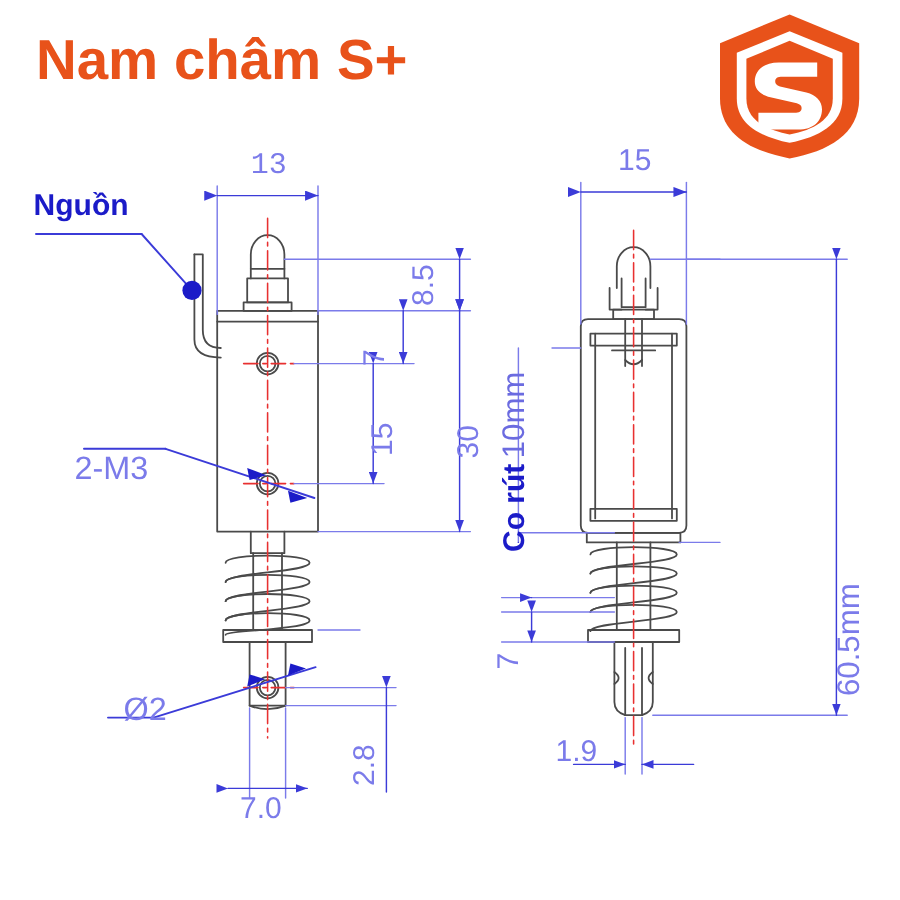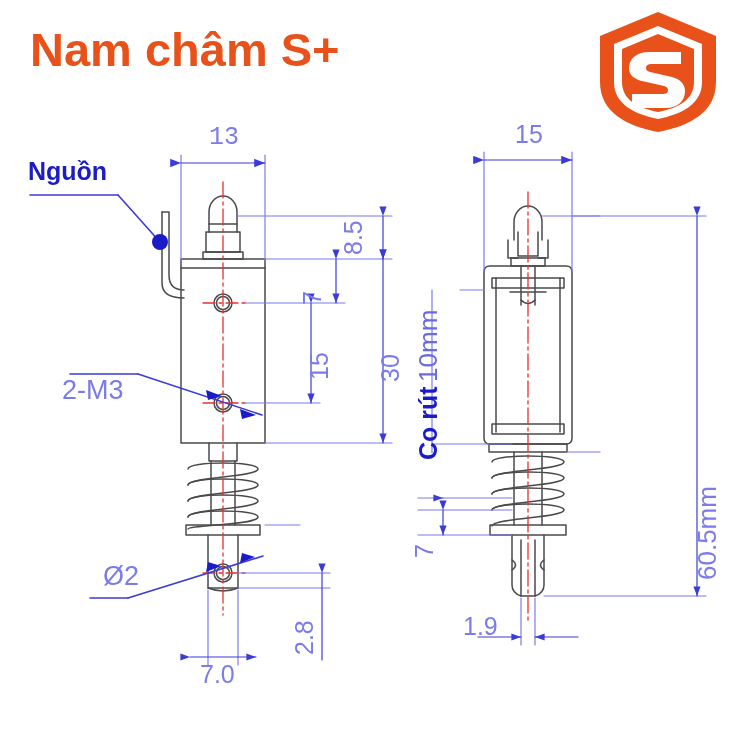--- a/index.html
+++ b/index.html
@@ -279,21 +279,21 @@
   <div class="lbl dim rot90" style="left:339px; top:255px;">8.5</div>
 
   <div class="lbl dim rot90" style="left:298px; top:305px;">7</div>
 
   <div class="lbl dim rot90" style="left:305px; top:380px;">15</div>
 
   <div class="lbl dim rot90" style="left:376px; top:382px;">30</div>
 
   <div class="lbl dim" style="left:62px; top:337px; font-size:27px;margin-top:38px;">2-M3</div>
 
-  <div class="lbl dim" style="left:103px; top:561px; font-size:27px;">Ø2</div>
+  <div class="lbl dim" style="left:103px; top:576px; font-size:27px;">Ø2</div>
 
   <div class="lbl dim rot90" style="left:290px; top:655px;">2.8</div>
 
   <div class="lbl dim" style="left:200px; top:660px;">7.0</div>
 
   <div class="lbl dim" style="left:515px; top:120px;">15</div>
 
   <div class="lbl dim rot90" style="left:692px; top:580px; font-size:26px;">60.5mm</div>
 
   <div class="lbl dim rot90" style="left:410px; top:558px;">7</div>

